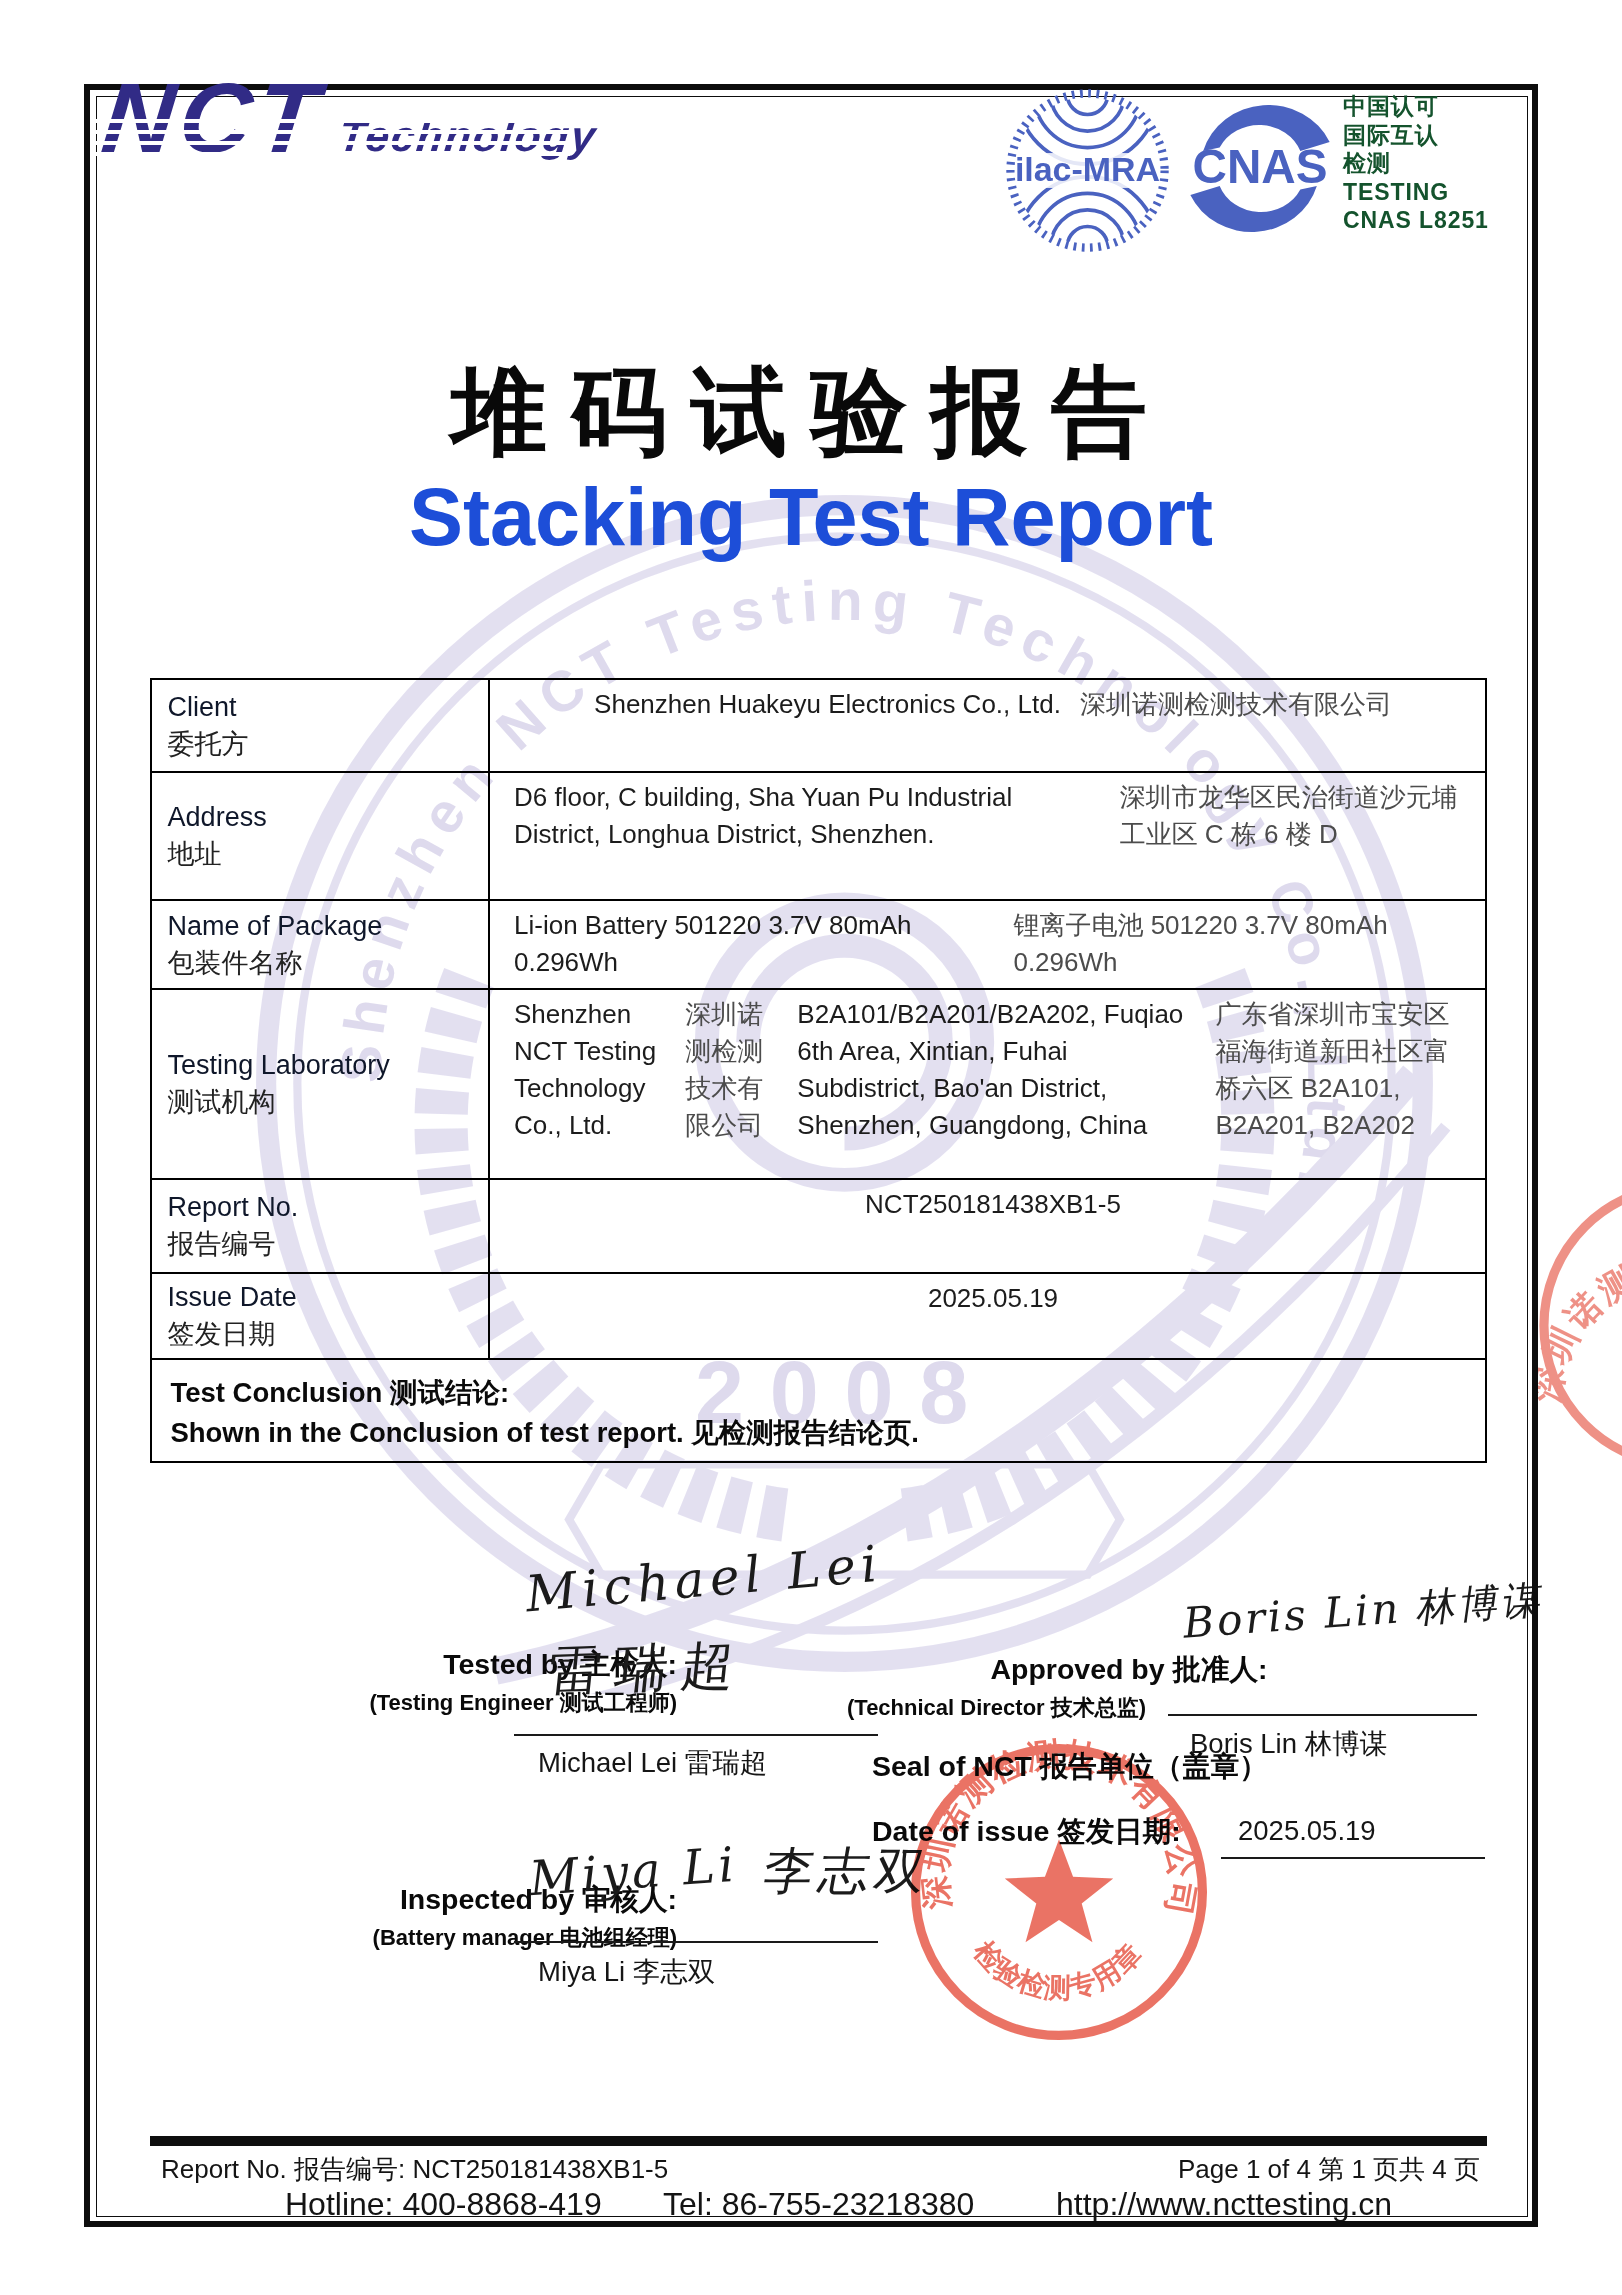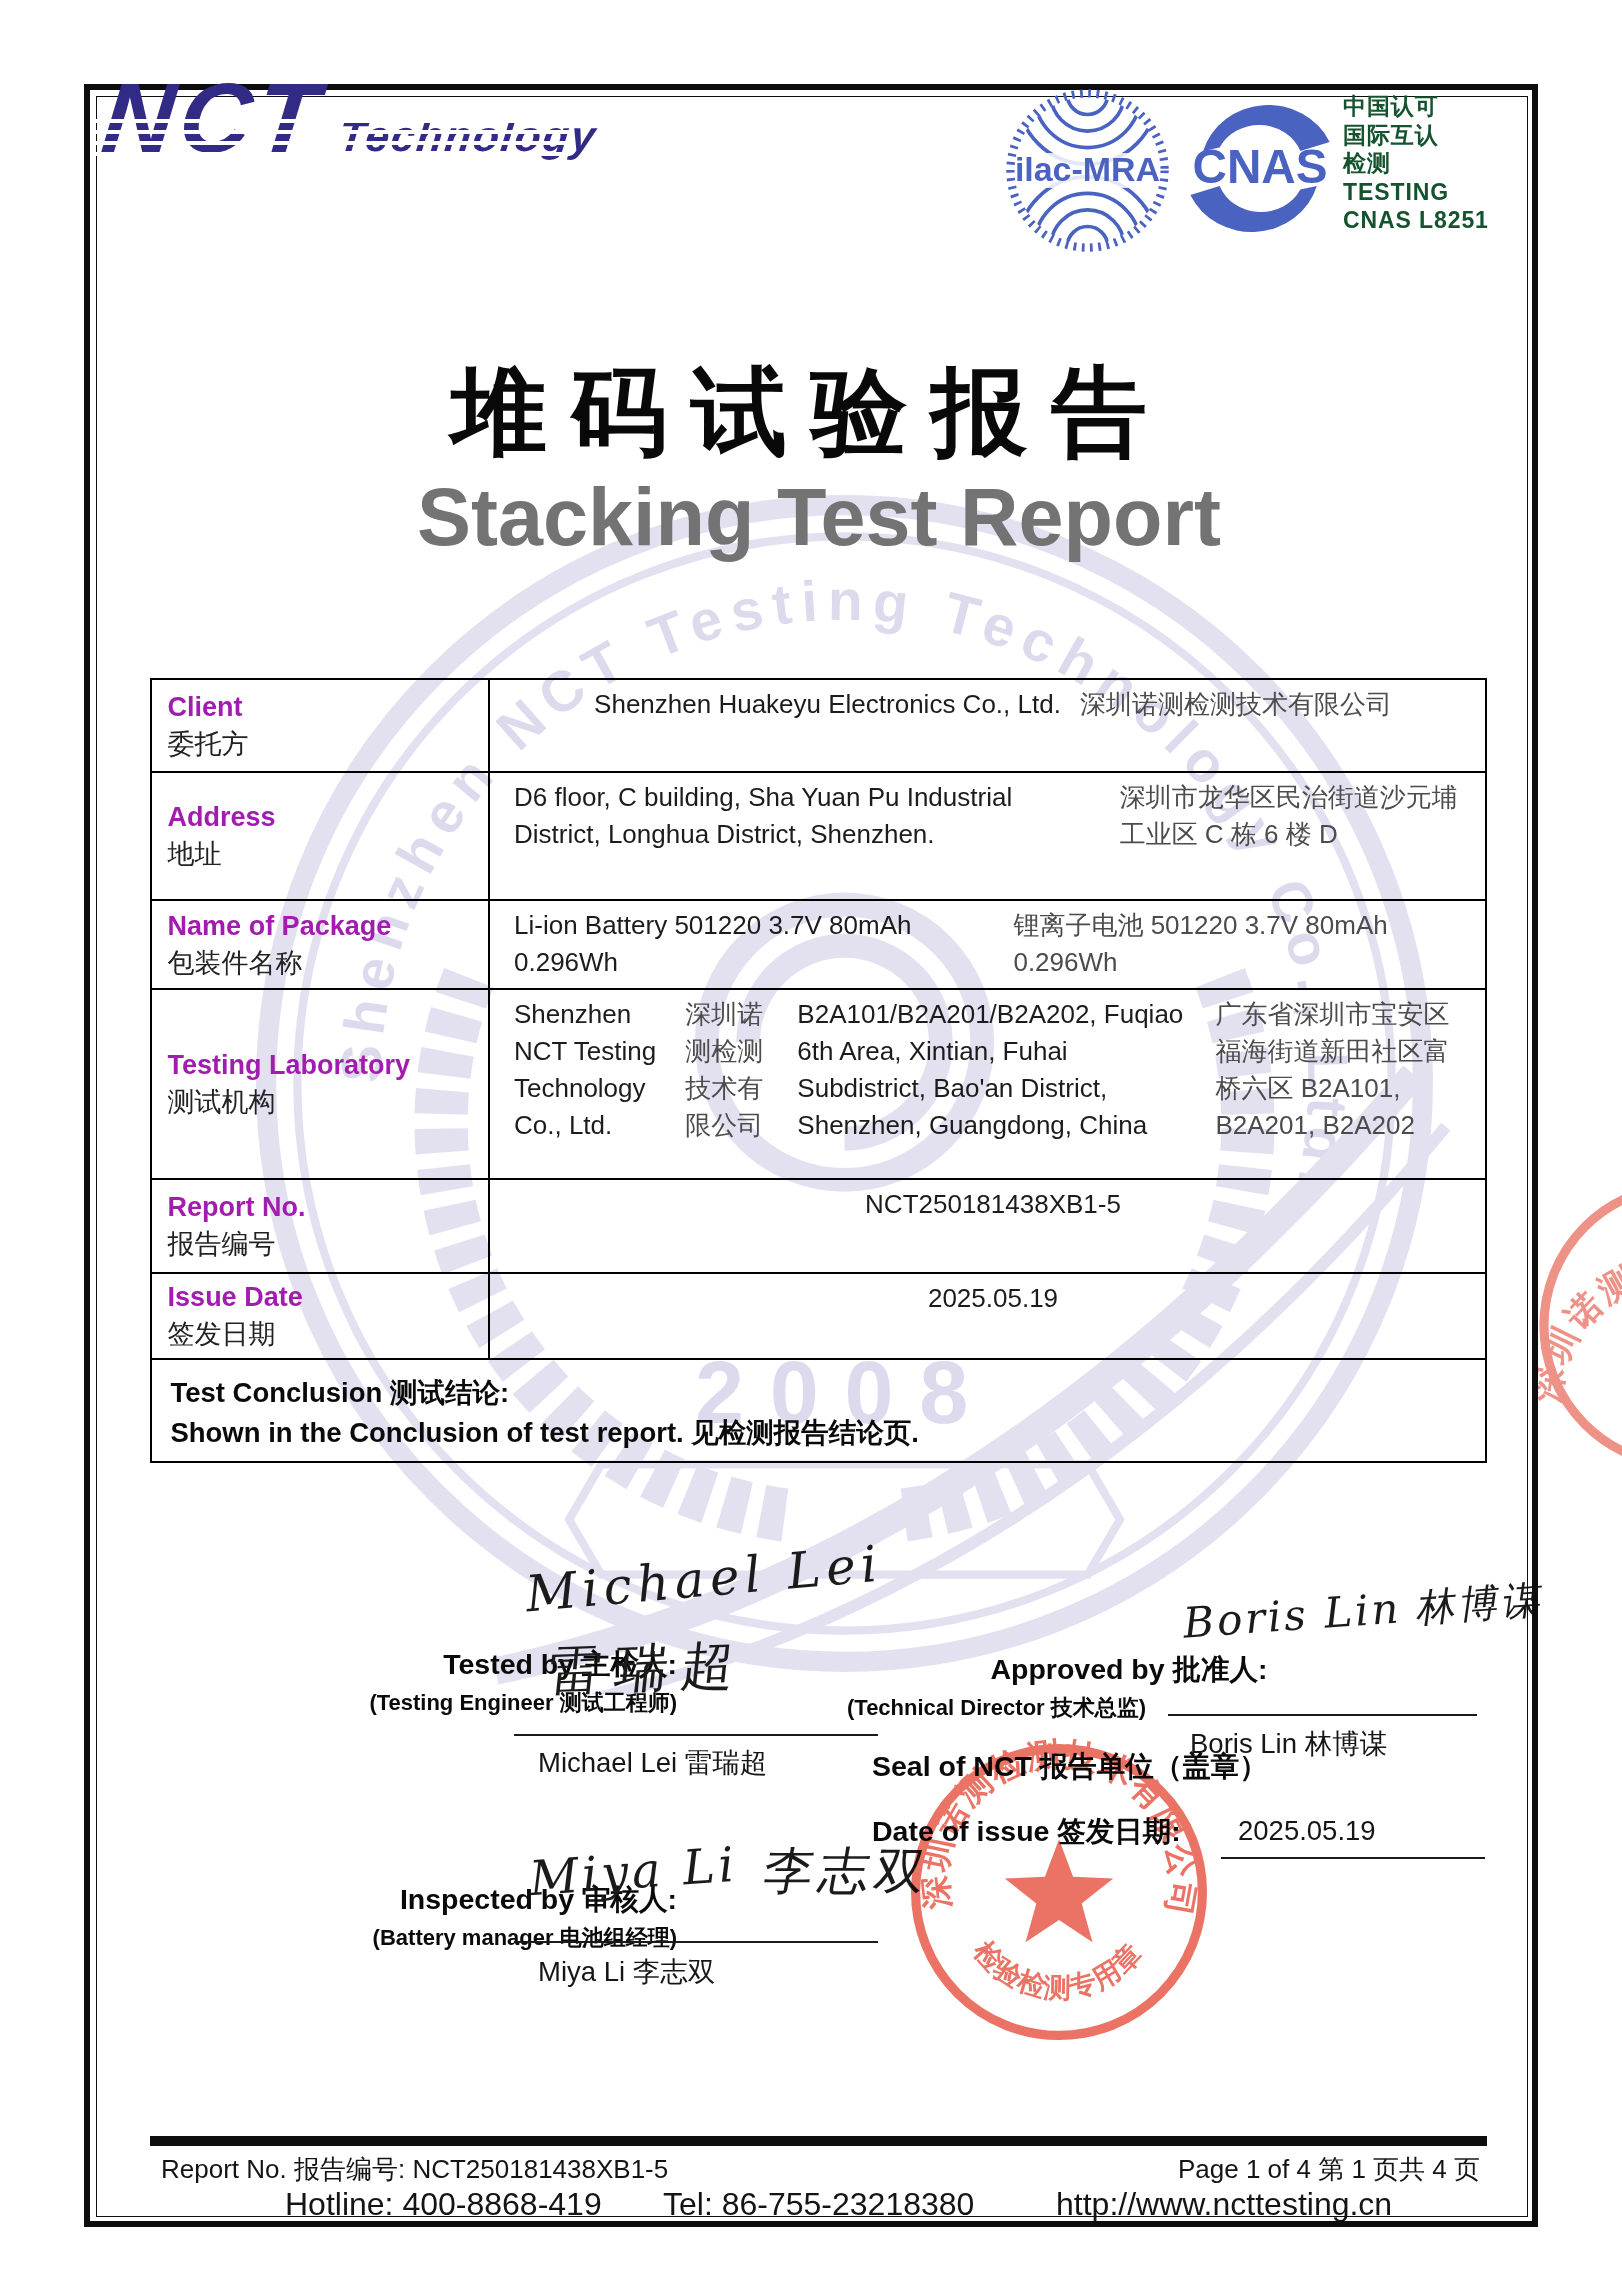--- a/index.html
+++ b/index.html
@@ -28,33 +28,33 @@
 
   
   .ilac-mark{position:absolute;left:1004px;top:87px;z-index:5;}
   .cnas-mark{position:absolute;left:1183px;top:94px;z-index:5;}
   .cert-text{position:absolute;left:1343px;top:92px;z-index:5;color:#14532d;
     font-weight:bold;font-size:23px;line-height:28.5px;letter-spacing:0.9px;}
 
   
   .title-zh{position:absolute;left:84px;top:349px;width:1454px;text-align:center;z-index:2;
     font-family:"Liberation Serif","DejaVu Serif",serif;font-weight:bold;font-size:96px;letter-spacing:24px;color:#090909;}
-  .title-en{position:absolute;left:92px;top:471px;width:1454px;text-align:center;z-index:2;
-    font-weight:bold;font-size:81px;letter-spacing:0px;color:#737373;}
+  .title-en{position:absolute;left:84px;top:471px;width:1454px;text-align:center;z-index:2;
+    font-weight:bold;font-size:81px;letter-spacing:0px;color:#1d4ed8;}
 
   
   .tbl{position:absolute;left:150px;top:678px;width:1337px;border:2.8px solid #000;z-index:2;
     box-sizing:border-box;background:transparent;}
   .trow{display:flex;border-bottom:2.8px solid #000;box-sizing:border-box;}
   .trow:last-child{border-bottom:none;}
   .tlabel{width:338px;border-right:2.8px solid #000;box-sizing:border-box;
     display:flex;flex-direction:column;justify-content:center;padding:5.5px 7.3px 5.5px 15.6px;}
   .tvalue{flex:1;display:flex;flex-direction:row;justify-content:center;
     padding:5.5px 13px 5.5px 24px;gap:19px;}
-  .lab-en{font-weight:bold;font-size:27px;line-height:37px;color:#a21caf;}
+  .lab-en{font-weight:normal;font-size:27px;line-height:37px;color:#0f172a;}
   .lab-zh{font-size:27px;line-height:37px;color:#222;}
   .val{font-size:26px;line-height:37px;color:#1c1c1c;}
   .val-zh{font-size:26px;line-height:37px;color:#4c4c4c;}
   .row-h1{height:93px;} .row-h2{height:128px;} .row-h3{height:89px;}
   .row-h4{height:190px;} .row-h5{height:94px;} .row-h6{height:86px;}
   .concl{display:block;height:101px;padding:13px 18.4px 0 18.4px;box-sizing:border-box;border-radius:15px;}
   .concl-line{font-weight:bold;font-size:27.5px;line-height:40px;color:#0a0a0a;}
 
   
   .sig-label{position:absolute;z-index:2;font-weight:bold;color:#0a0a0a;}

